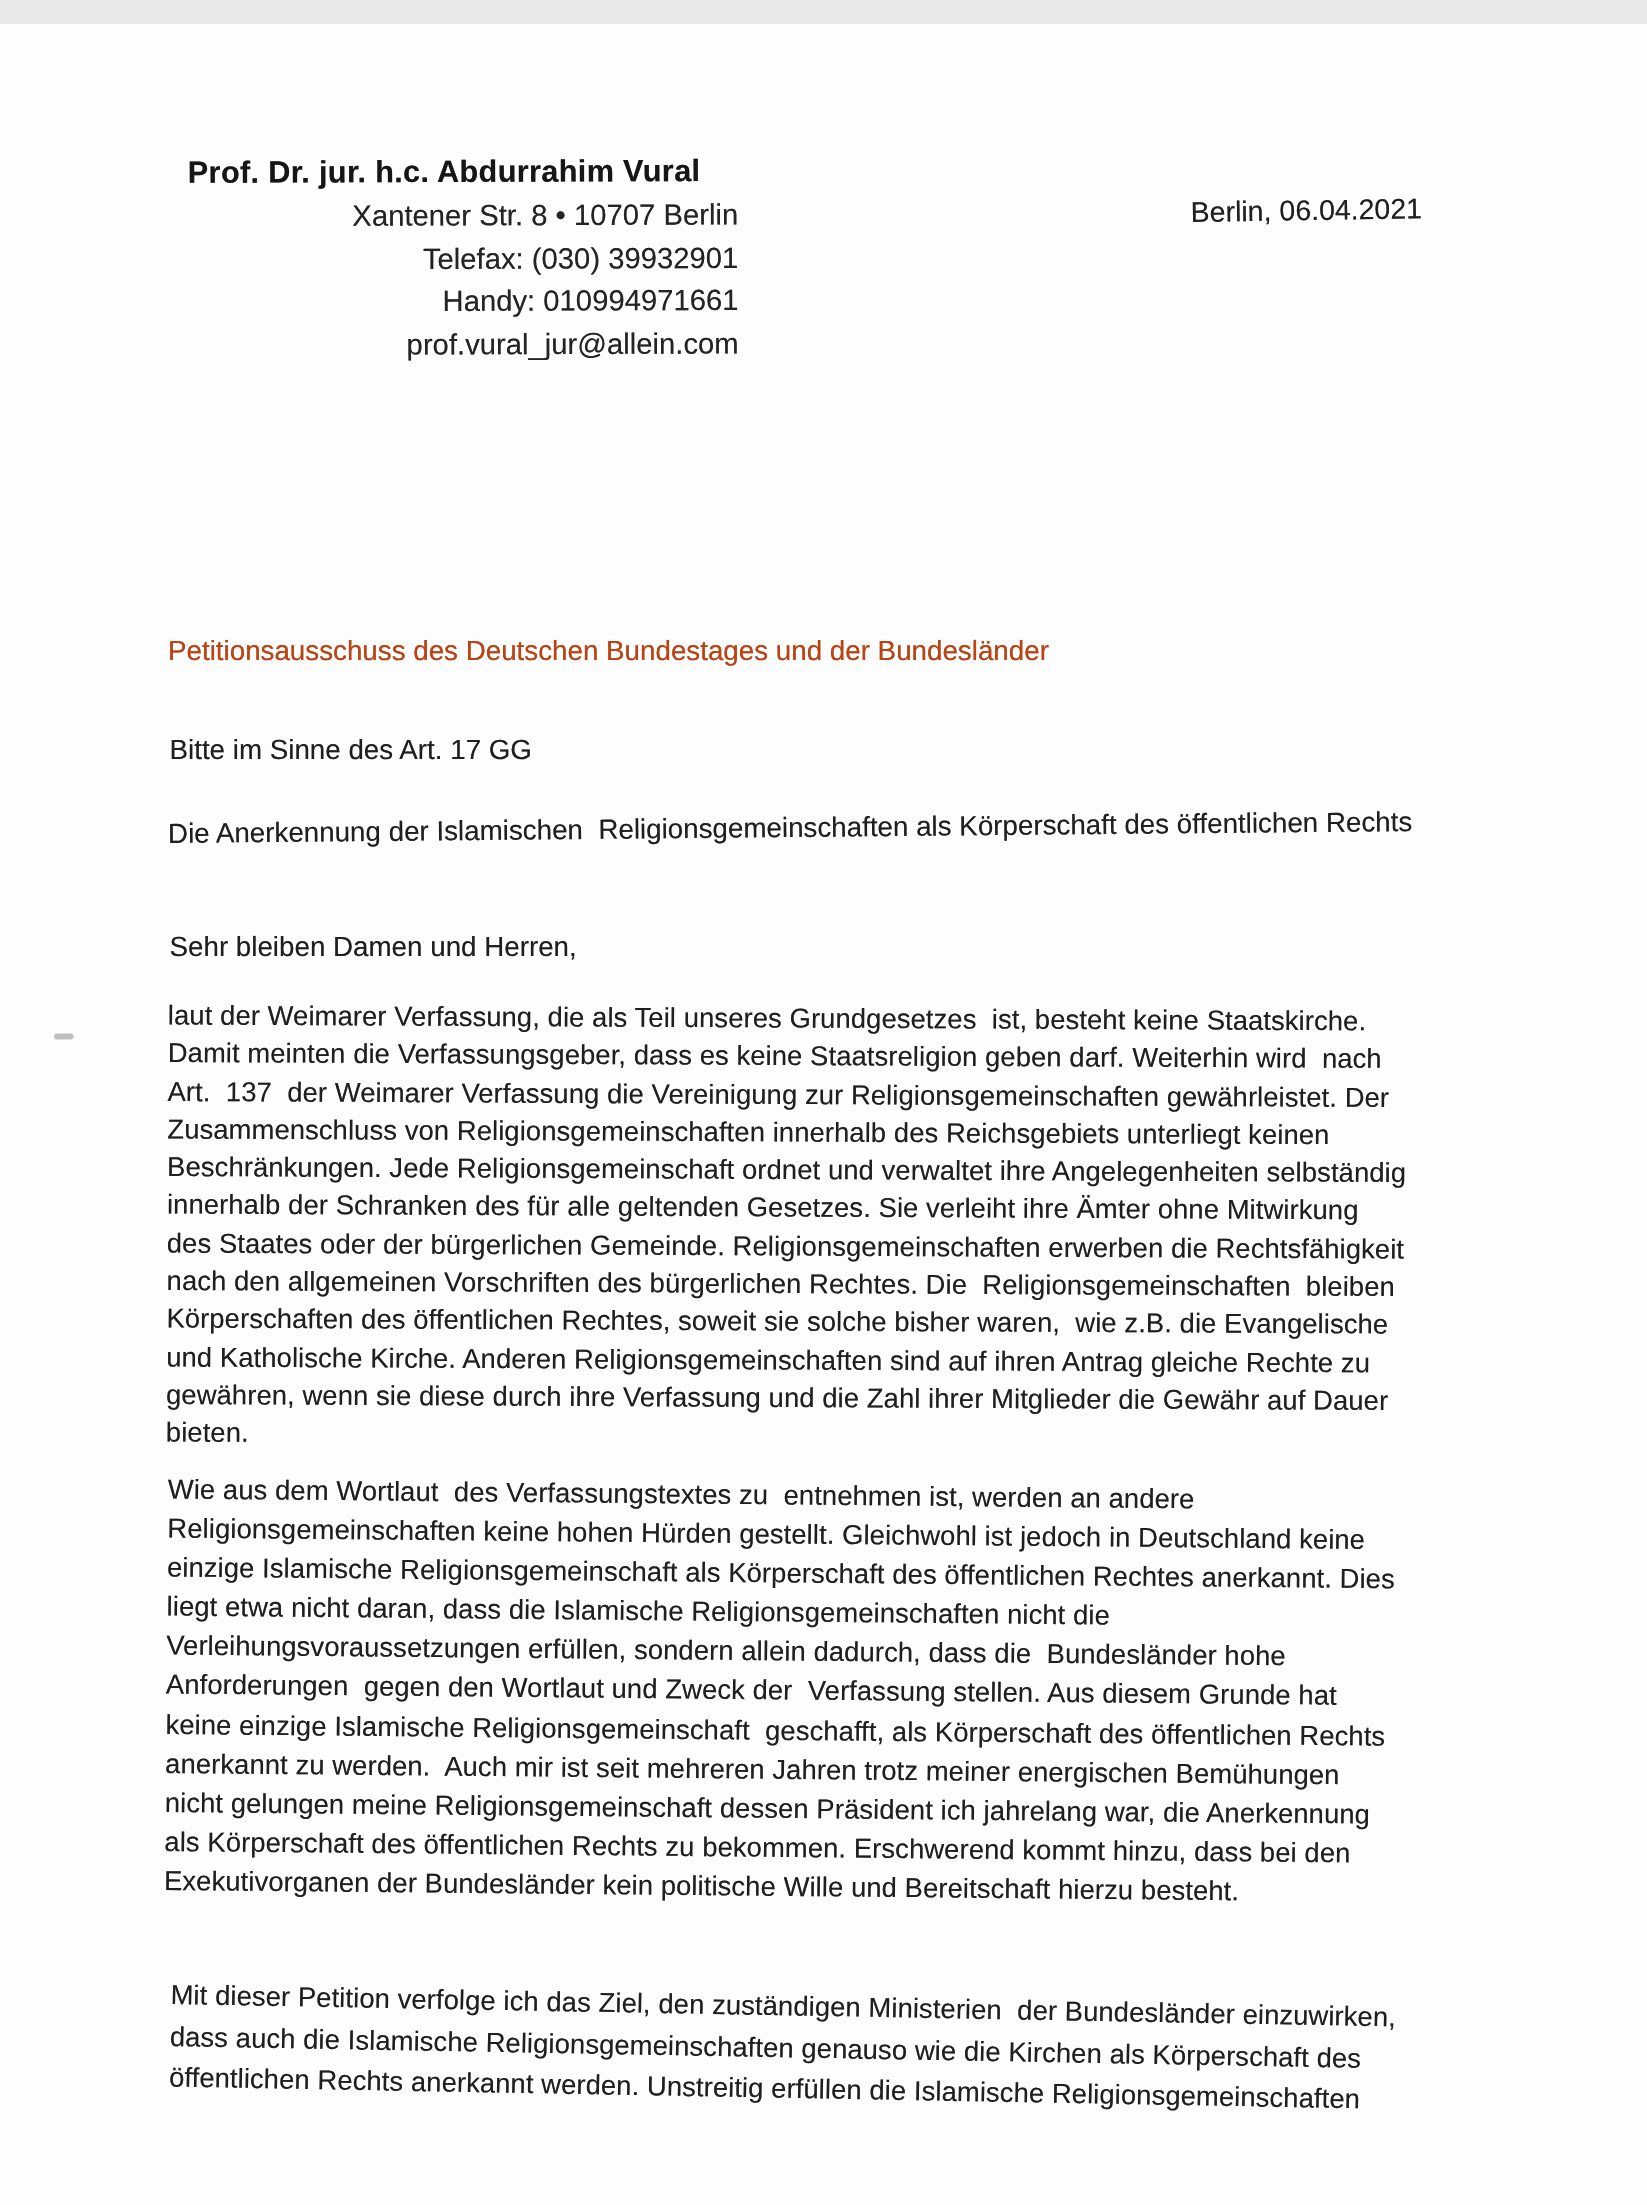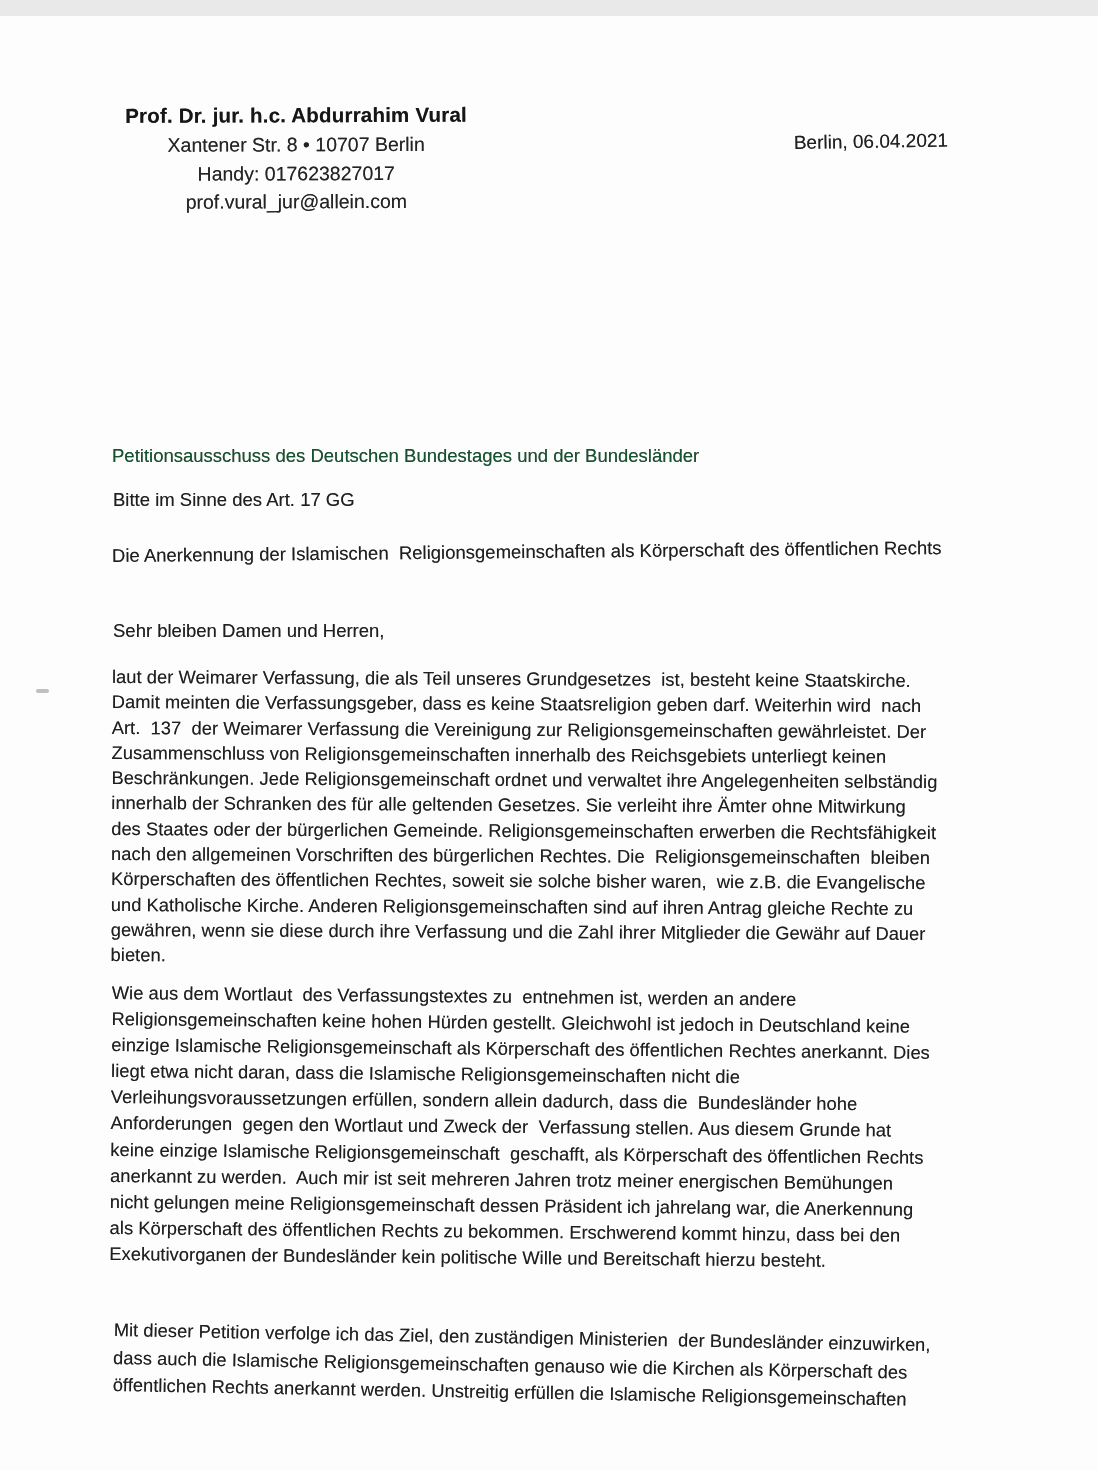--- a/index.html
+++ b/index.html
@@ -37,40 +37,41 @@
     font-weight: bold;
     letter-spacing: 0.2px;
     color: #161618;
     white-space: pre;
   }
   .sender-contacts { margin-top: 3px; }
   .sender-contacts .line {
     font-size: 19.5px;
     line-height: 28.5px;
     color: #242427;
+    text-align: right;
   }
 
   
   .date {
     position: absolute;
     left: 794px;
     top: 116px;
     font-size: 19px;
     transform: rotate(-0.9deg);
     transform-origin: left bottom;
     color: #202023;
   }
 
   
   .recipient {
     position: absolute;
     left: 112px;
-    top: 429px;
-    font-size: 18.5px;
-    color: #14532d;
+    top: 407px;
+    font-size: 18.5px;
+    color: #c2410c;
   }
 
   
   .subj-request {
     position: absolute;
     left: 113px;
     top: 473px;
     font-size: 18.5px;
   }
   .subj-title {
@@ -140,21 +141,22 @@
 </style>
 </head>
 <body>
 
 <div class="page">
 
   <div class="sender">
     <div class="sender-name txt">Prof. Dr. jur. h.c. Abdurrahim Vural</div>
     <div class="sender-contacts">
         <div class="line">Xantener Str. 8 • 10707 Berlin</div>
-        <div class="line">Handy: 017623827017</div>
+        <div class="line">Telefax: (030) 39932901</div>
+        <div class="line">Handy: 010994971661</div>
         <div class="line">prof.vural_jur@allein.com</div>
       </div>
   </div>
 
   <div class="date txt">Berlin, 06.04.2021</div>
 
   <div class="recipient txt">Petitionsausschuss des Deutschen Bundestages und der Bundesländer</div>
 
   <div class="subj-request txt">Bitte im Sinne des Art. 17 GG</div>
 

